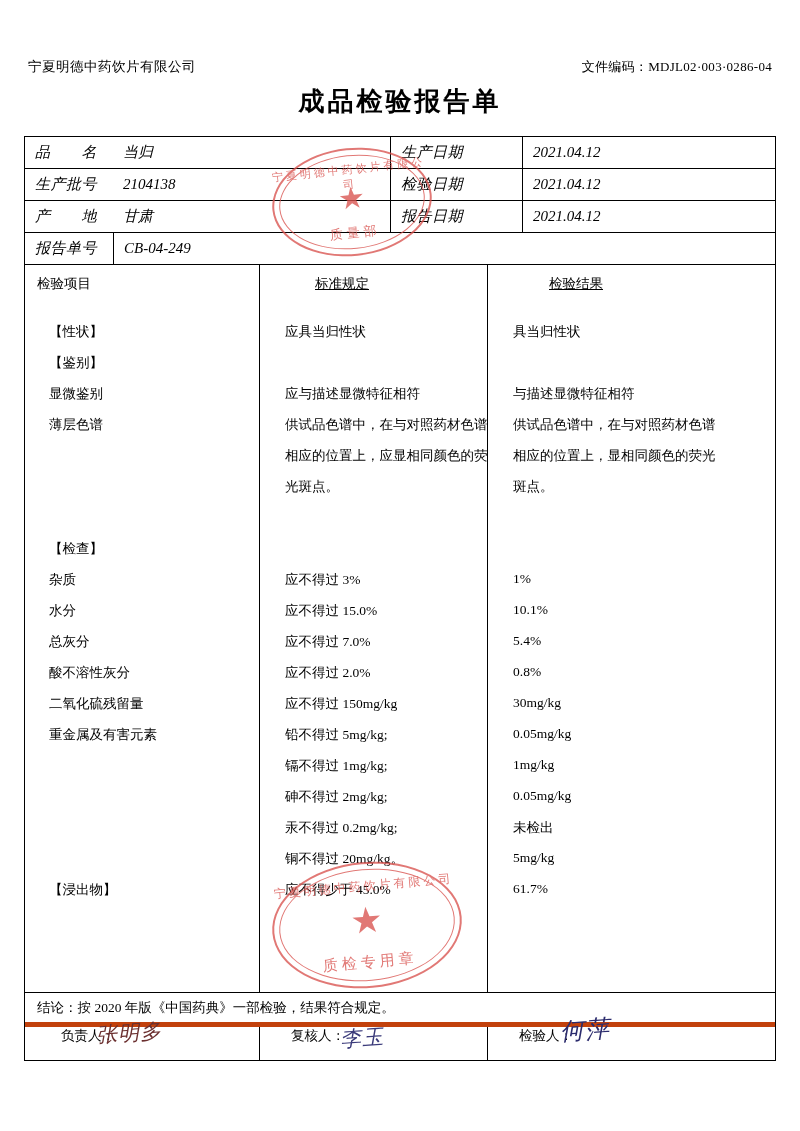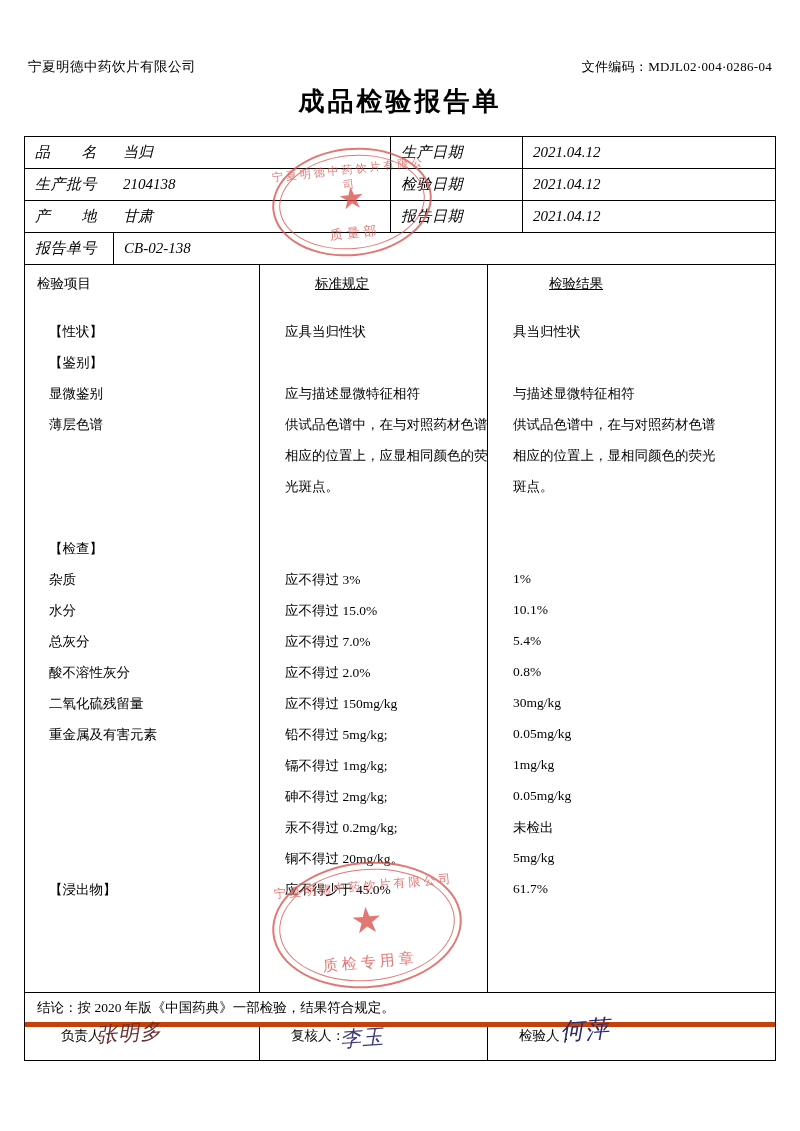--- a/index.html
+++ b/index.html
@@ -252,21 +252,21 @@
   }
   .stamp-bot .stamp-sub { font-size: 15px; bottom: 14px; }
 </style>
 </head>
 <body>
 
 <div class="page">
 
   <div class="hdr">
     <div class="hdr-left">宁夏明德中药饮片有限公司</div>
-    <div class="hdr-right">文件编码：MDJL02·004·0286-04</div>
+    <div class="hdr-right">文件编码：MDJL02·003·0286-04</div>
   </div>
   <div class="doc-title">成品检验报告单</div>
 
   <div class="frame">
 
     <div class="info">
       <div class="info-row">
         <div class="cell lab">品　　名</div>
         <div class="cell val val-a">当归</div>
         <div class="cell lab2">生产日期</div>
@@ -279,21 +279,21 @@
         <div class="cell val-b">2021.04.12</div>
       </div>
       <div class="info-row">
         <div class="cell lab">产　　地</div>
         <div class="cell val val-a">甘肃</div>
         <div class="cell lab2">报告日期</div>
         <div class="cell val-b">2021.04.12</div>
       </div>
       <div class="info-row">
         <div class="cell lab">报告单号</div>
-        <div class="cell val val-wide">CB-02-138</div>
+        <div class="cell val val-wide">CB-04-249</div>
       </div>
     </div>
 
     <div class="res">
       <div class="res-col-sep sep1"></div>
       <div class="res-col-sep sep2"></div>
 
       <div class="res-head rh1">检验项目</div>
       <div class="res-head rh2">标准规定</div>
       <div class="res-head rh3">检验结果</div>

